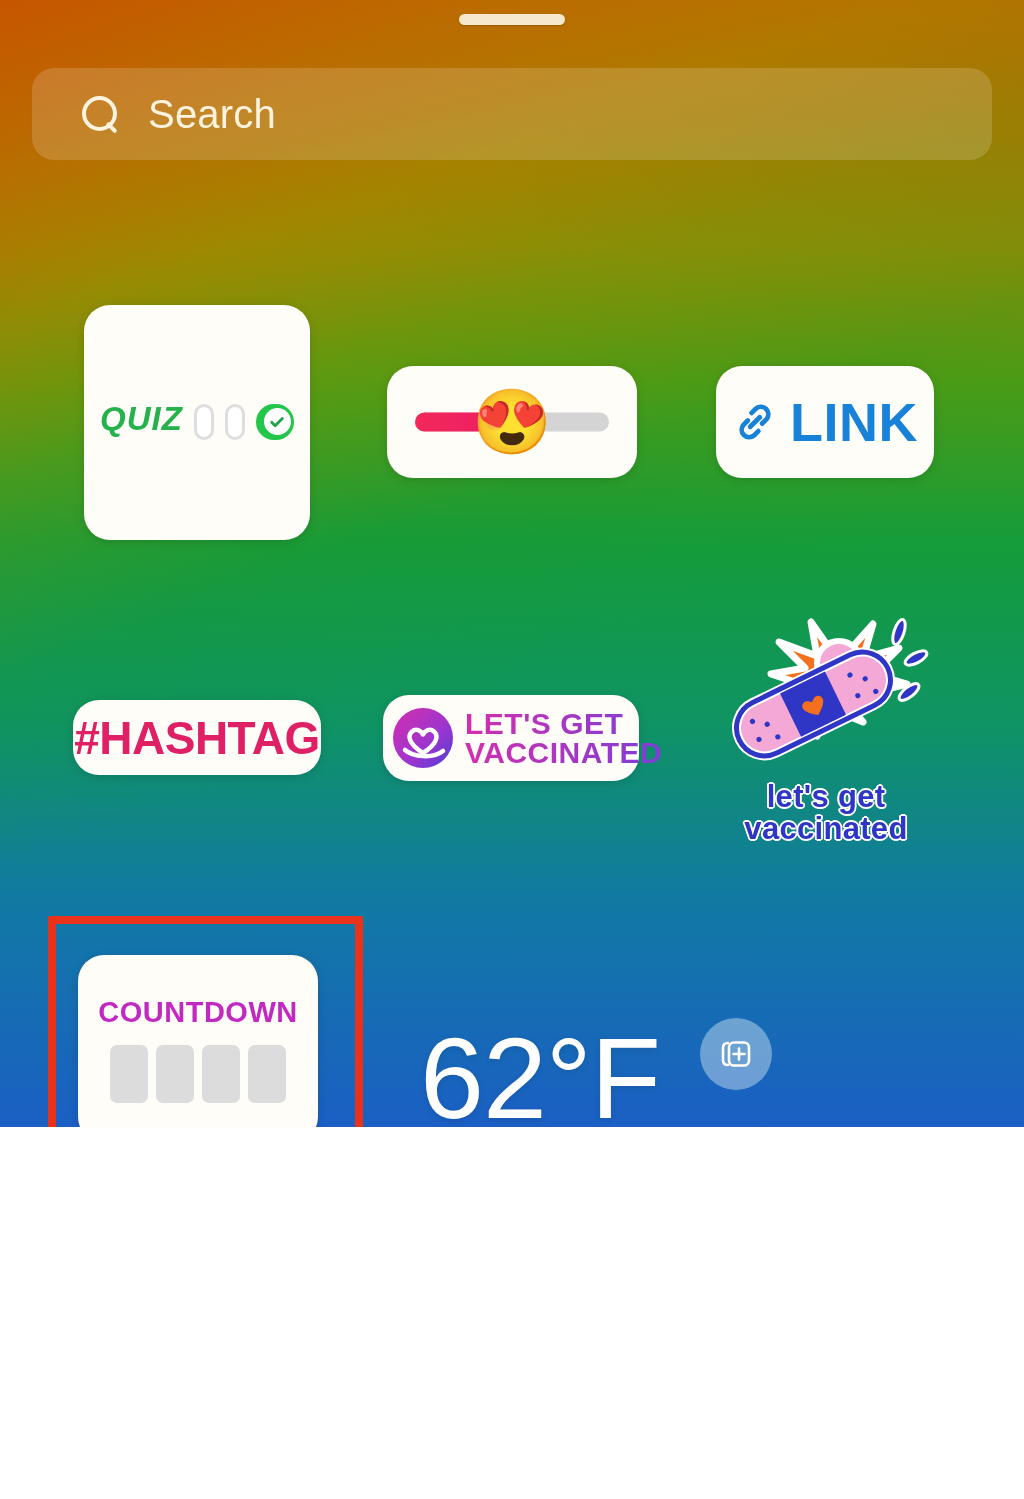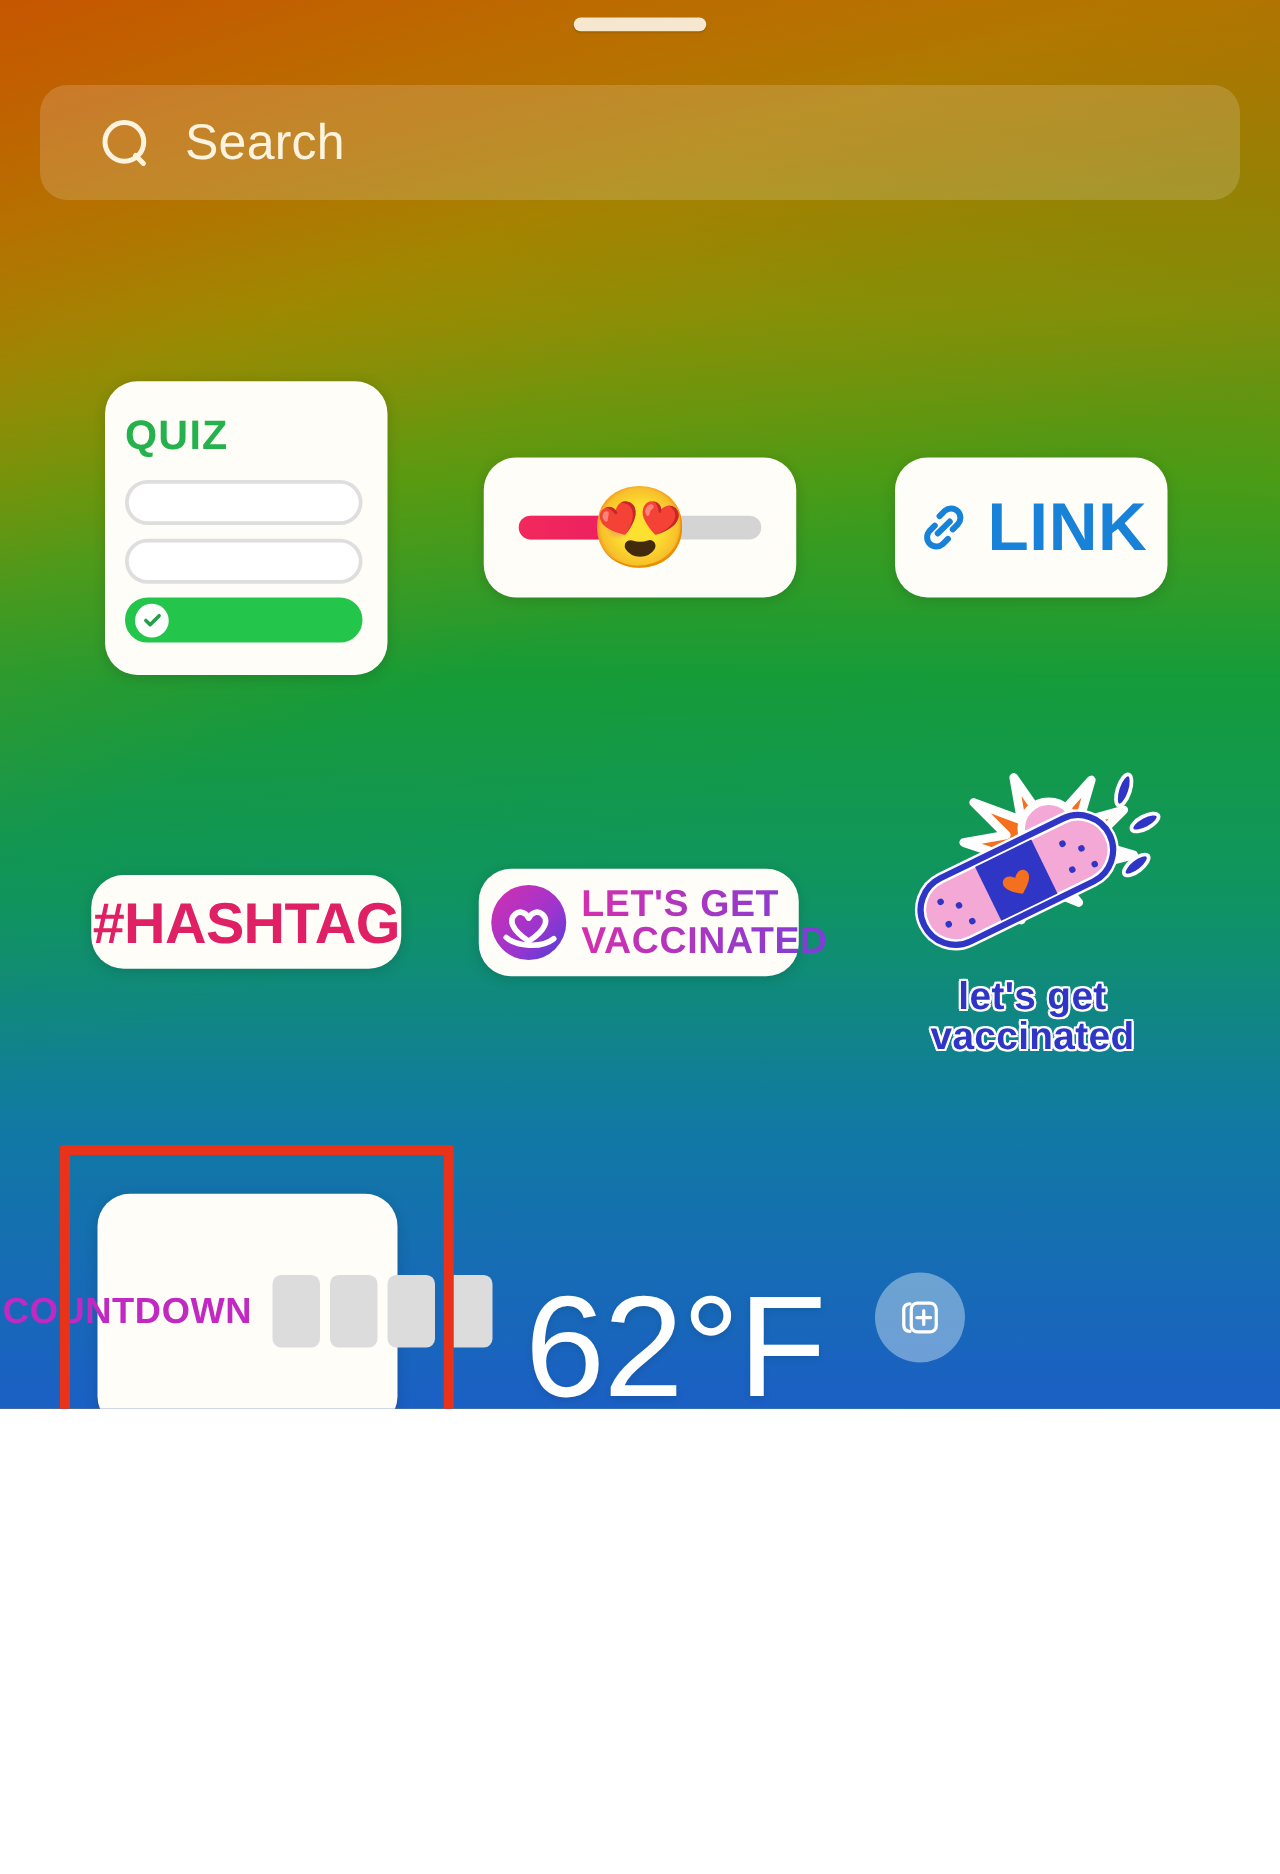--- a/index.html
+++ b/index.html
@@ -108,24 +108,25 @@
   .white-card {
     background: #fffdf8;
     border-radius: 26px;
     box-shadow: 0 2px 10px rgba(0,0,0,0.14);
   }
 
   
   #sticker-quiz { left: 84px; top: 305px; width: 226px; height: 235px; }
   #sticker-quiz .inner {
     width: 100%; height: 100%;
-    display: flex; flex-direction: column;
-    align-items: flex-start; justify-content: center;
+    display: flex; flex-direction: row;
+    align-items: center; justify-content: center;
     gap: 11px;
     padding: 18px 16px 20px;
+    font-style: italic;
   }
   .quiz-title {
     color: #25b24d;
     font-size: 33px;
     font-weight: 700;
     letter-spacing: 1px;
     font-family: "Liberation Sans Narrow", "Liberation Sans", sans-serif;
     margin-bottom: 6px;
   }
   .quiz-option {
@@ -258,21 +259,21 @@
     letter-spacing: 0.3px;
     text-shadow:
        1.8px 0 0 #fff, -1.8px 0 0 #fff, 0 1.8px 0 #fff, 0 -1.8px 0 #fff,
        1.4px 1.4px 0 #fff, -1.4px 1.4px 0 #fff, 1.4px -1.4px 0 #fff, -1.4px -1.4px 0 #fff;
   }
 
   
   #sticker-countdown { left: 78px; top: 955px; width: 240px; height: 188px; }
   #sticker-countdown .inner {
     width: 100%; height: 100%;
-    display: flex; flex-direction: row;
+    display: flex; flex-direction: column;
     align-items: center; justify-content: center;
     gap: 16px;
   }
   .countdown-title {
     color: #c229c2;
     font-size: 29px;
     font-weight: 700;
     letter-spacing: 0.5px;
     font-family: "Liberation Sans Narrow", "Liberation Sans", sans-serif;
   }

